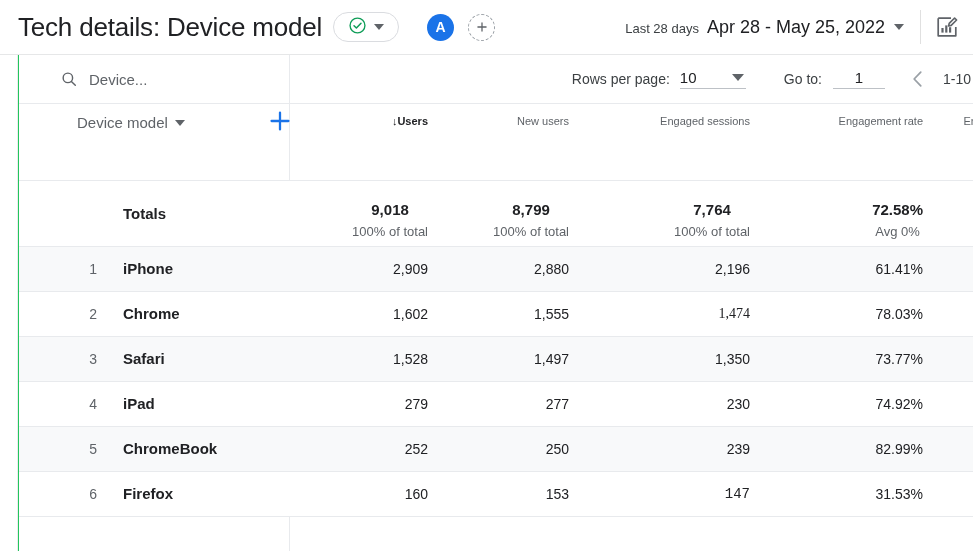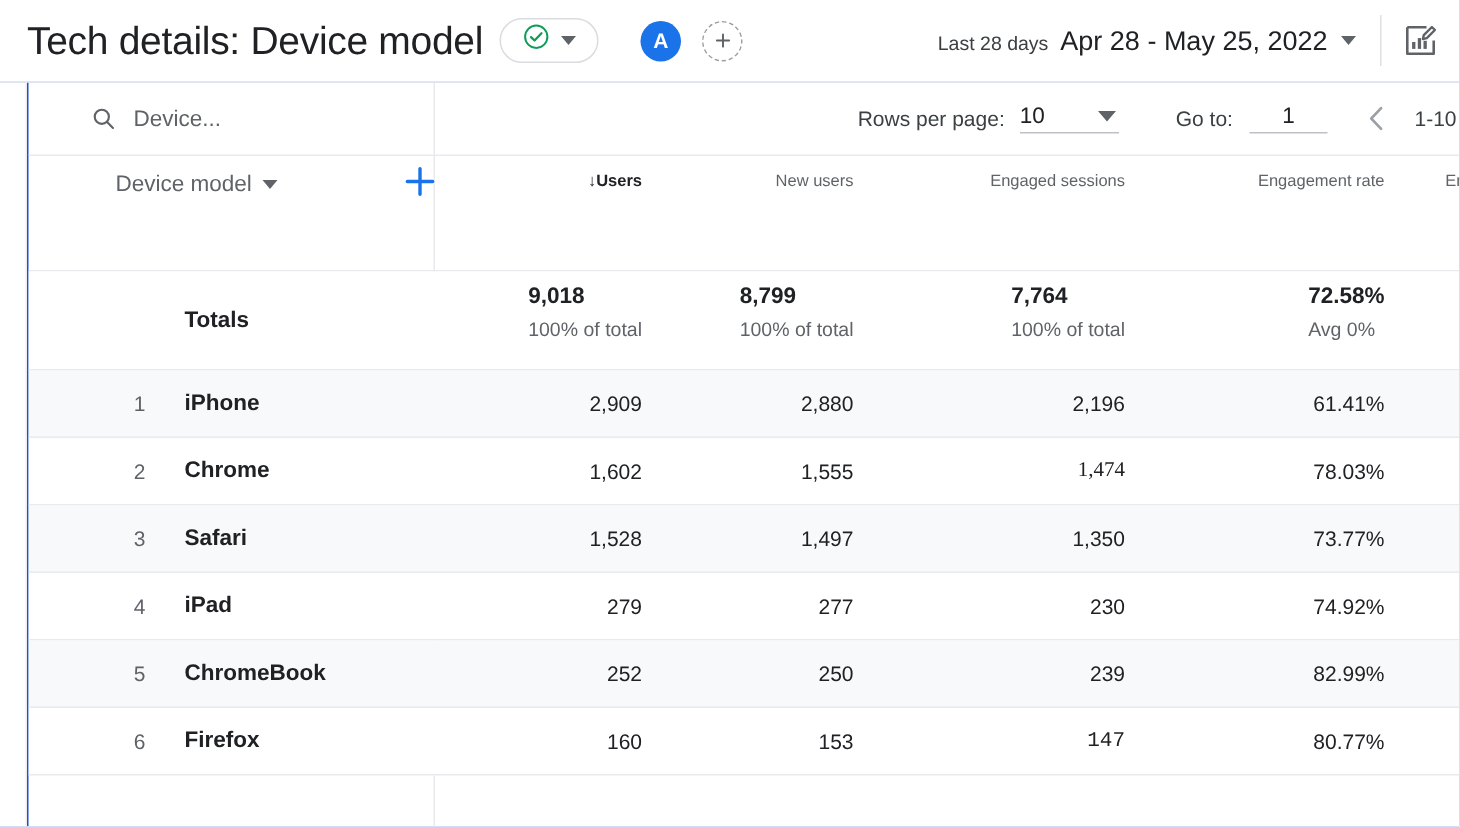--- a/index.html
+++ b/index.html
@@ -2,21 +2,21 @@
 <html><head>
 <meta charset="utf-8">
 <style>
   * { box-sizing: border-box; margin: 0; padding: 0; }
   html, body {
     width: 973px; height: 551px;
     background: #ffffff;
     font-family: "Liberation Sans", sans-serif;
     overflow: hidden;
   }
-  #root { position: relative; width: 973px; height: 551px; background: #1d4ed8; }
+  #root { position: relative; width: 973px; height: 551px; background: #22c55e; }
 
   
   .topbar {
     position: absolute; left: 0; top: 0; width: 973px; height: 55px;
     background: #ffffff;
     border-bottom: 1px solid #e6e7e8;
     display: flex; align-items: center;
   }
   .page-title {
     margin-left: 18px;
@@ -203,22 +203,22 @@
   .totals-row {
     position: relative; height: 66px;
     border-bottom: 1px solid #e8eaed;
     background: #fff;
   }
   .totals-label {
     position: absolute; left: 104px; top: 24px;
     font-size: 15px; font-weight: 700; color: #202124;
   }
   .totals-cell {
-    position: absolute; top: 8px;
-    text-align: left;
+    position: absolute; top: 20px;
+    text-align: center;
   }
   .totals-value { font-size: 15px; font-weight: 700; color: #202124; }
   .totals-sub { margin-top: 6px; font-size: 13px; color: #5f6368; }
 
   
   .data-row {
     position: relative; height: 45px;
     border-bottom: 1px solid #e8eaed;
     background: #ffffff;
   }
@@ -403,17 +403,17 @@
       <div class="row-cell" style="right:223px;">239</div>
       <div class="row-cell" style="right:50px;">82.99%</div>
     </div>
 
     <div class="data-row">
       <div class="row-index">6</div>
       <div class="row-name">Firefox</div>
       <div class="row-cell" style="right:545px;">160</div>
       <div class="row-cell" style="right:404px;">153</div>
       <div class="row-cell" style="right:223px;font-family:Liberation Mono, monospace;">147</div>
-      <div class="row-cell" style="right:50px;">80.77%</div>
+      <div class="row-cell" style="right:50px;">31.53%</div>
     </div>
 
   </div>
 </div>
 
 </body></html>

